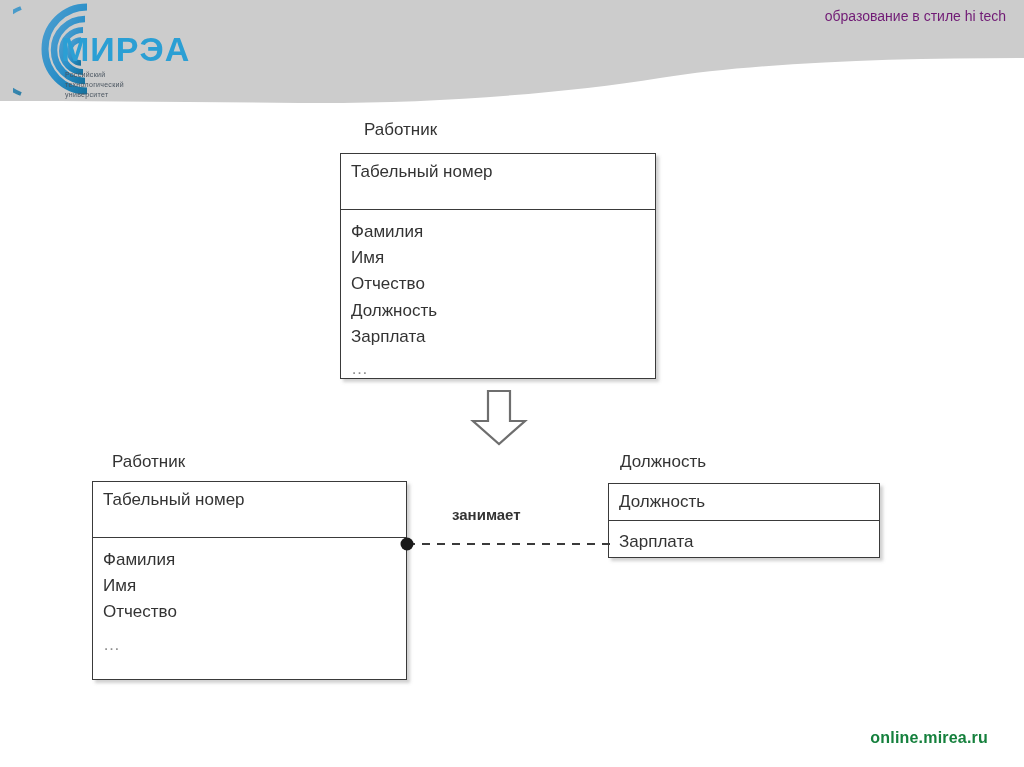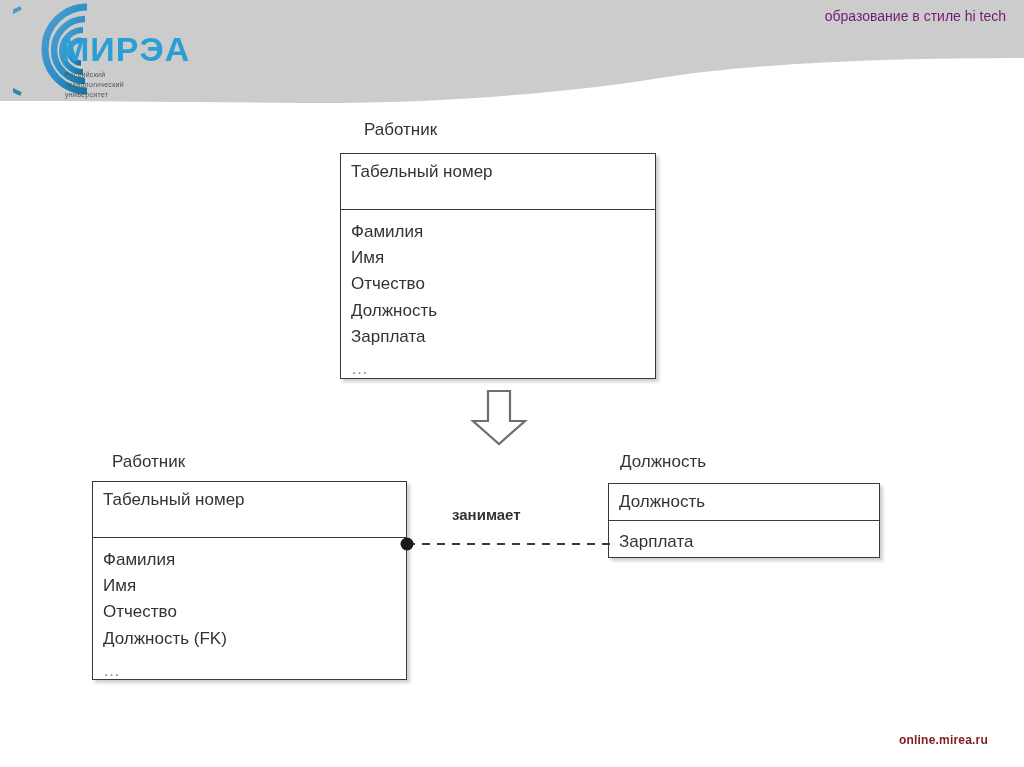--- a/index.html
+++ b/index.html
@@ -185,23 +185,23 @@
     font-weight: bold;
     color: #333333;
     white-space: nowrap;
   }
 
   
   #footer-url {
     position: absolute;
     right: 36px;
     bottom: 20px;
-    font-size: 12px;
-    font-weight: bold;
-    color: #7f1d1d;
+    font-size: 16px;
+    font-weight: bold;
+    color: #15803d;
     letter-spacing: 0.2px;
   }
 </style>
 </head>
 <body>
 
 <div id="header-band">
   <svg width="1024" height="110" viewBox="0 0 1024 110" xmlns="http://www.w3.org/2000/svg">
     <path d="M0,0 L1024,0 L1024,58 C900,58 760,62 660,78 C560,94 430,104 300,103 C190,102 90,101 0,101 Z" fill="#cccccc"></path>
   </svg>
@@ -257,21 +257,20 @@
     </svg>
   </div>
 
   <div class="entity-title" id="entity-left-title">Работник</div>
   <div class="entity" id="entity-left">
     <div class="pk-row">Табельный номер</div>
     <div class="attr-block">
       <div class="attr-line">Фамилия</div>
       <div class="attr-line">Имя</div>
       <div class="attr-line">Отчество</div>
-      <div class="attr-line">Должность (FK)</div>
       <div class="attr-line ellipsis">…</div>
     </div>
   </div>
 
   <div class="entity-title" id="entity-right-title">Должность</div>
   <div class="entity" id="entity-right">
     <div class="pk-row">Должность</div>
     <div class="attr-block">
       <div class="attr-line">Зарплата</div>
     </div>

